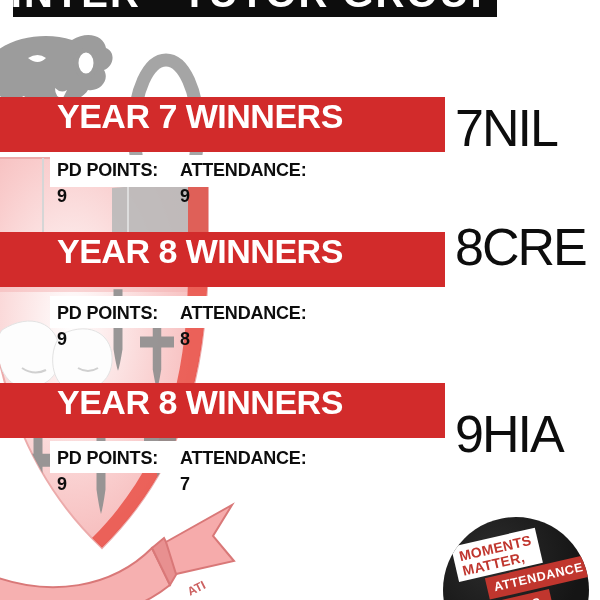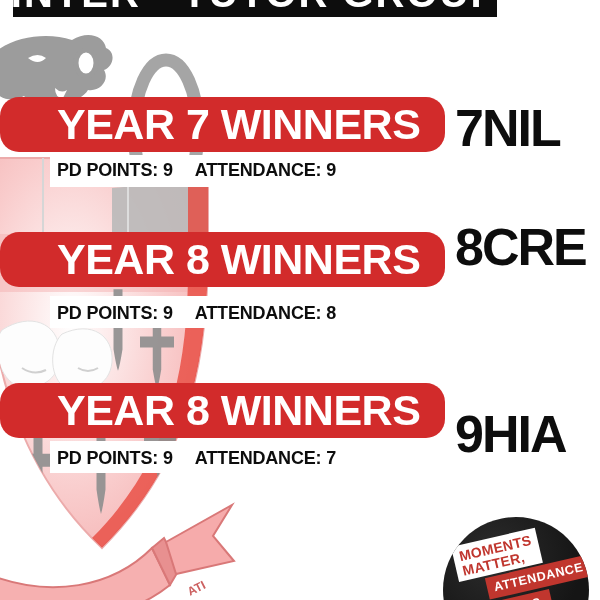--- a/index.html
+++ b/index.html
@@ -15,37 +15,37 @@
 
   
   .titlebar{position:absolute;left:13px;top:-31px;width:484px;height:48px;
             background:var(--text-black,#0d0d0d);color:#fff;z-index:2;
             display:flex;align-items:center;justify-content:center;
             font-size:40px;font-weight:700;letter-spacing:2px;white-space:nowrap;}
 
   
   .banner{position:absolute;left:0;width:445px;height:55px;z-index:2;
           background:var(--banner-red,#d22b2b);color:#fff;
-          display:flex;align-items:center;padding-left:57px;box-sizing:border-box;
-          font-size:43px;font-weight:700;letter-spacing:-0.5px;white-space:nowrap;border-radius:19px;}
+          display:flex;padding-left:57px;box-sizing:border-box;
+          font-size:34px;font-weight:700;letter-spacing:-0.5px;white-space:nowrap;}
   .banner.r1{top:97px}.banner.r2{top:232px}.banner.r3{top:383px}
 
   
   .group{position:absolute;left:455px;height:55px;z-index:3;
          display:flex;align-items:center;color:var(--text-black,#0d0d0d);
-         font-size:52px;font-weight:700;letter-spacing:-2px;transform:translateY(3px);
+         font-size:52px;font-weight:400;letter-spacing:-2px;transform:translateY(3px);
          white-space:nowrap;}
   .group.r1{top:97px}.group.r2{top:216px}.group.r3{top:403px}
 
   
   .stats{position:absolute;left:57px;z-index:3;display:flex;gap:22px;
          color:var(--text-black,#0d0d0d);font-size:18px;font-weight:700;
          letter-spacing:-0.2px;white-space:nowrap;}
   .stats.r1{top:160px}.stats.r2{top:303px}.stats.r3{top:448px}
-  .stat{display:flex;gap:5px;}
+  .stat{display:flex;gap:5px;flex-direction:column;}
 
   
   .badge{position:absolute;left:443px;top:517px;width:146px;height:146px;z-index:2;
          border-radius:50%;overflow:hidden;
          background:radial-gradient(circle at 35% 28%, #2c2c2c, var(--badge-black,#151515) 62%);}
   .badge-rot{position:absolute;left:8px;top:30px;transform:rotate(-13deg);transform-origin:left top;}
   .chip{width:max-content;font-weight:700;}
   .chip-white{background:#fff;color:var(--badge-red,#c0362e);font-size:14px;
               line-height:1.04;padding:4px 6px 3px;letter-spacing:0.3px;}
   .chip-white span{display:block;}

